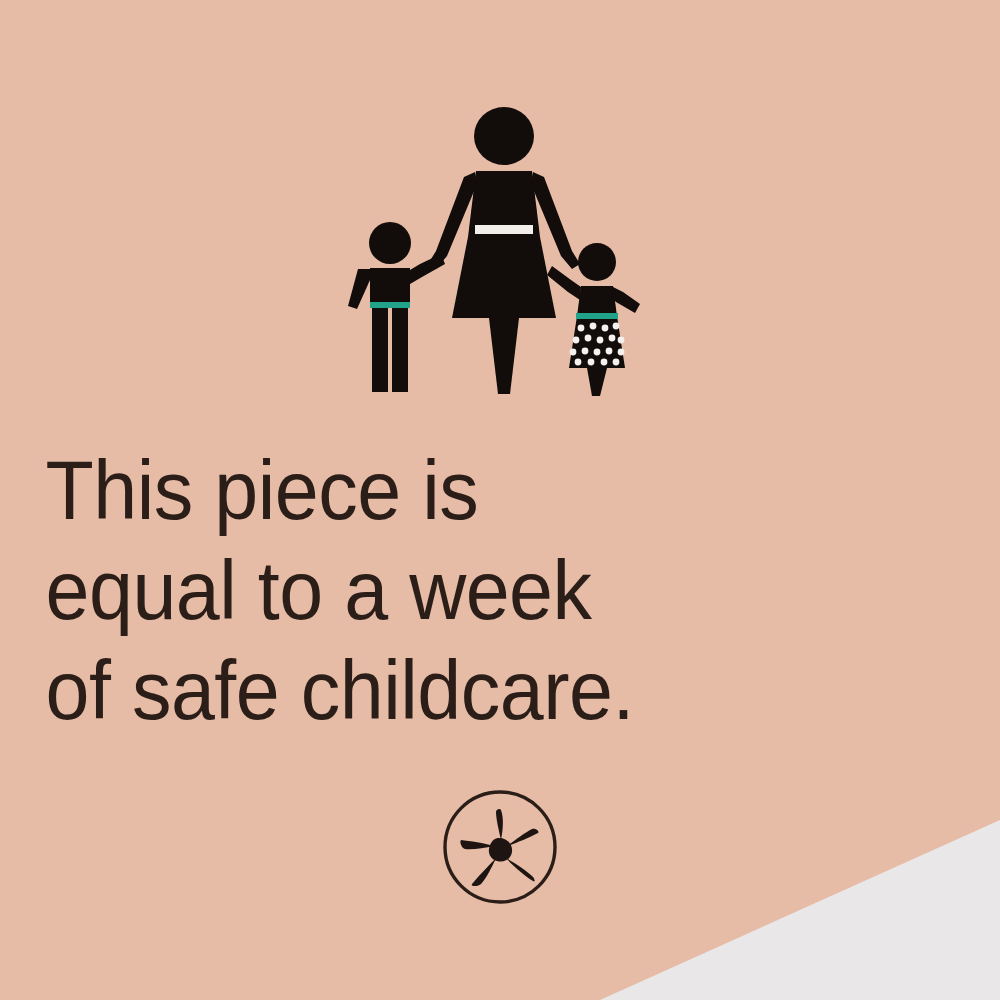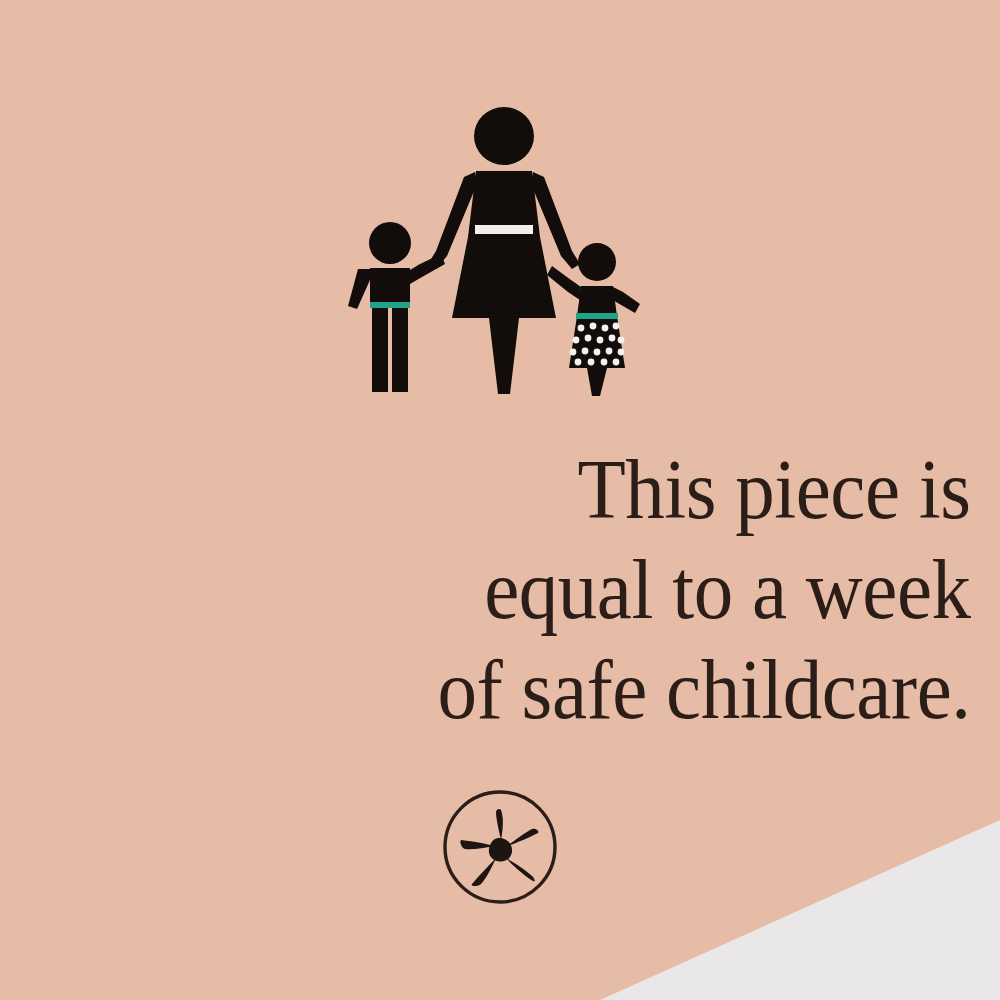--- a/index.html
+++ b/index.html
@@ -39,28 +39,27 @@
   .illustration svg {
     display: block;
     width: 320px;
     height: 300px;
   }
   .headline {
     position: absolute;
     left: 16px;
     right: 0;
     top: 440px;
-    text-align: right;
+    text-align: left;
     color: #2B1D18;
     font-weight: 300;
     font-size: 84px;
     line-height: 100px;
     letter-spacing: -0.5px;
     font-stretch: condensed;
-    font-family: Liberation Serif, serif;
   }
   .headline .line {
     display: block;
     white-space: nowrap;
     transform: scaleX(0.94);
     transform-origin: center;
   }
   .brandmark {
     position: absolute;
     left: 50%;

